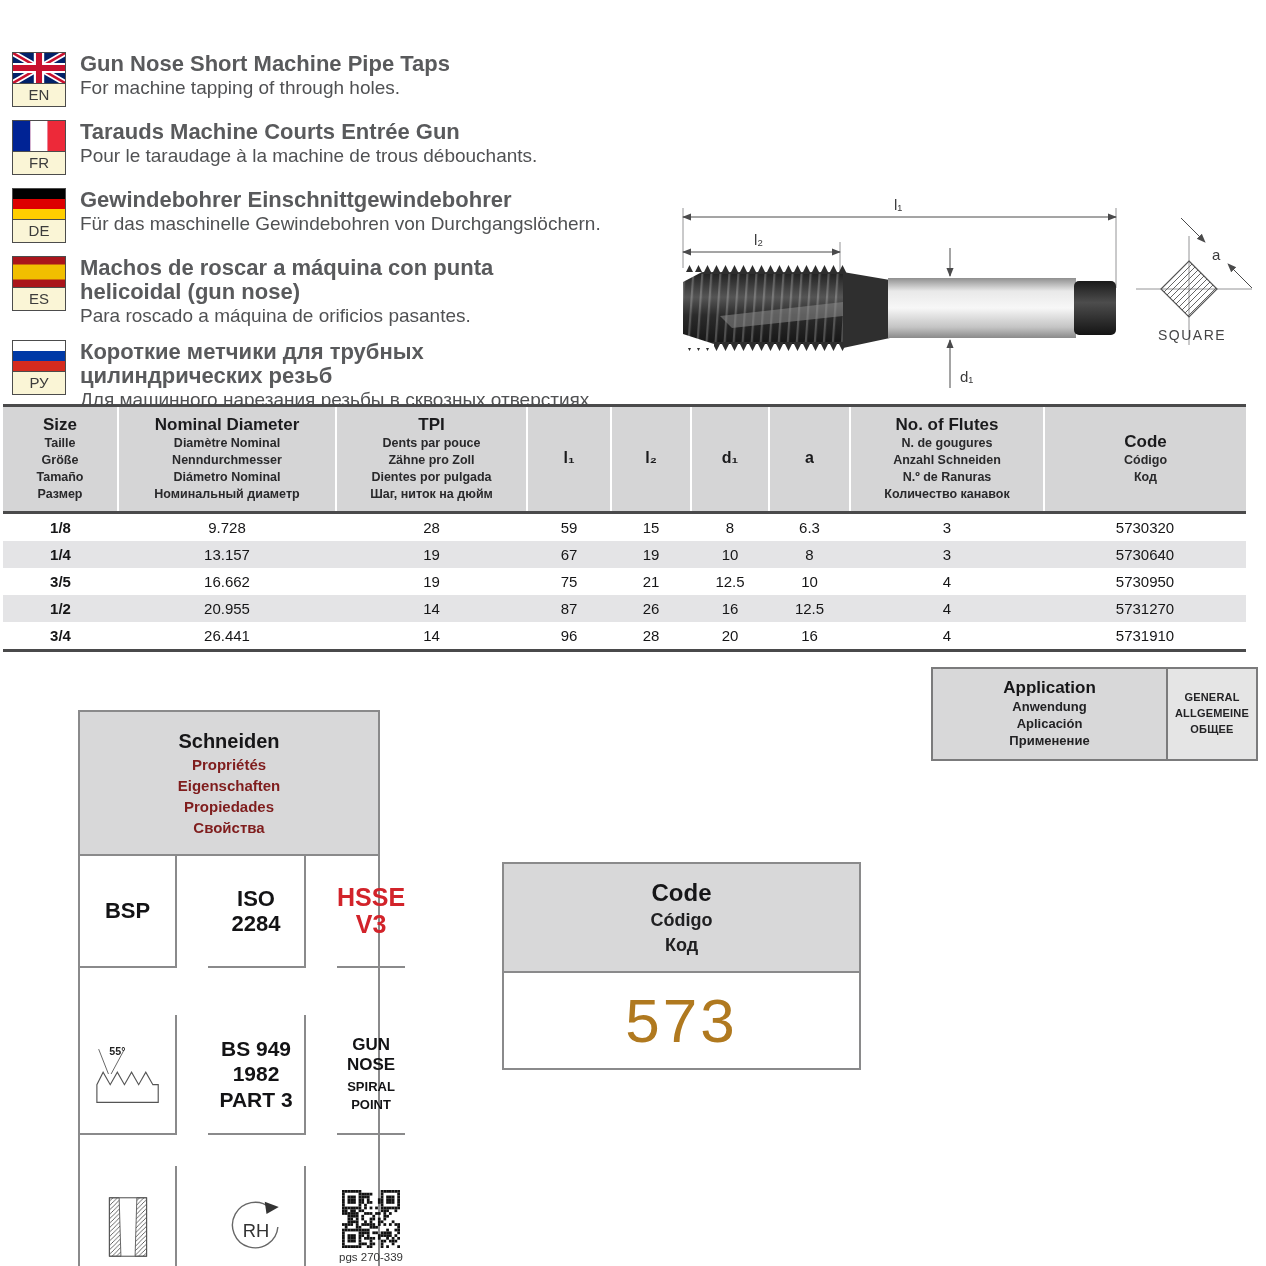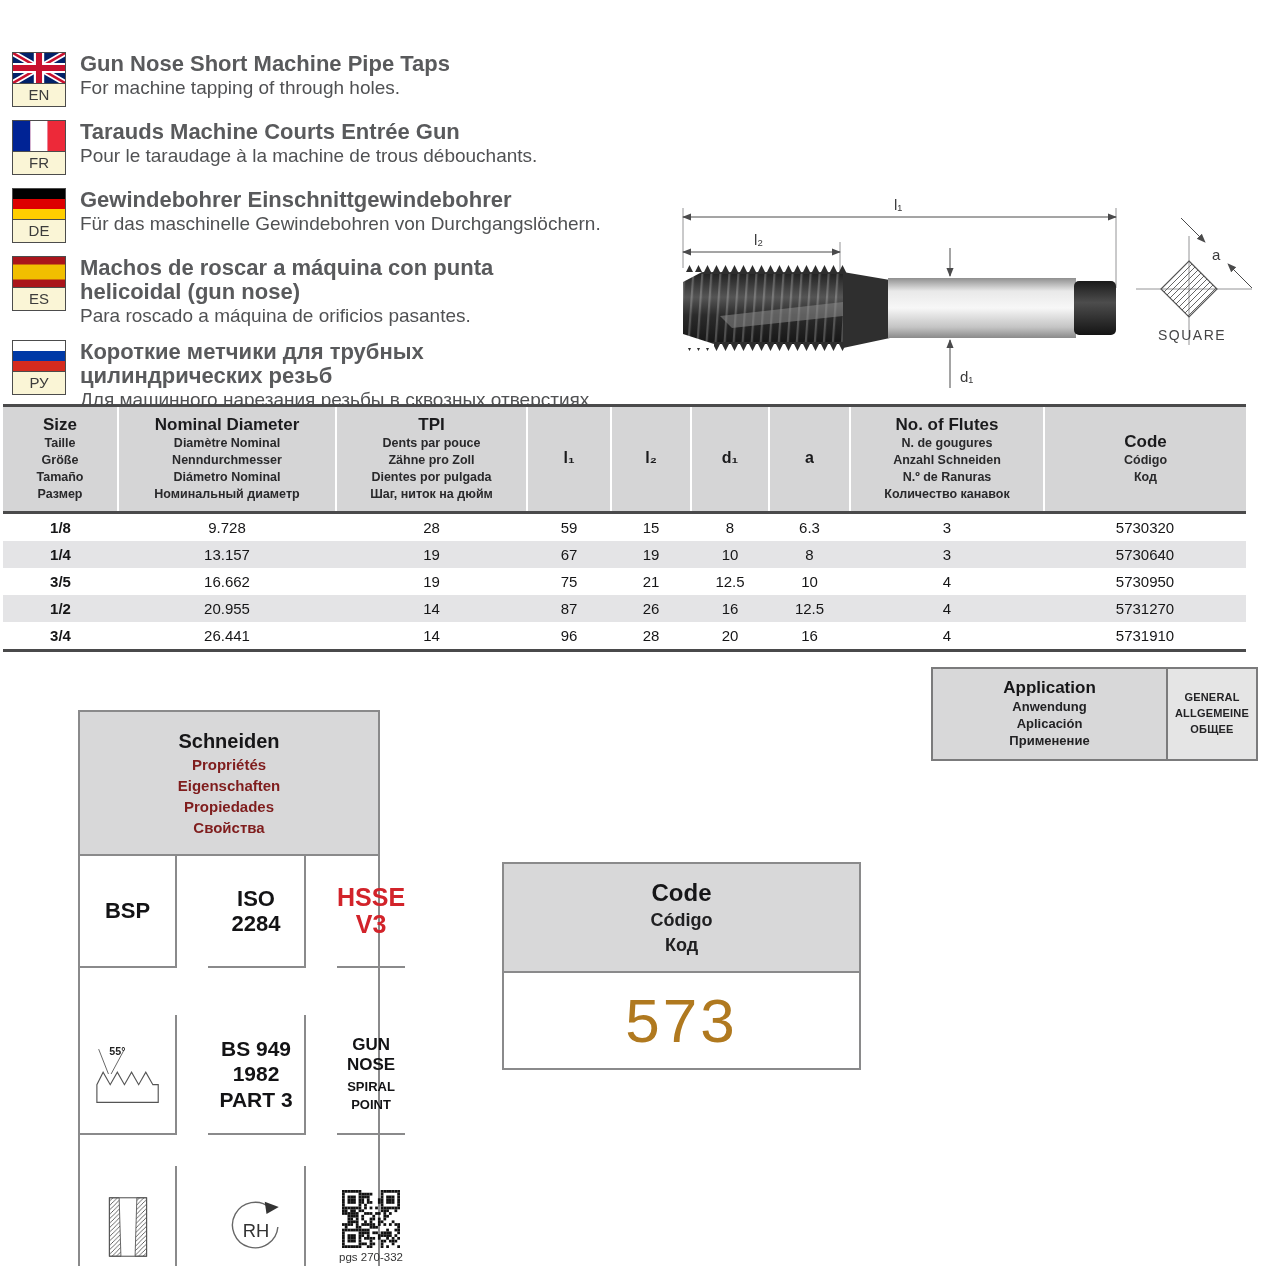--- a/index.html
+++ b/index.html
@@ -667,21 +667,21 @@
               <rect x="12" y="60" width="3" height="3"></rect>
               <rect x="15" y="60" width="3" height="3"></rect>
               <rect x="18" y="60" width="3" height="3"></rect>
               <rect x="27" y="60" width="3" height="3"></rect>
               <rect x="30" y="60" width="3" height="3"></rect>
               <rect x="42" y="60" width="3" height="3"></rect>
               <rect x="48" y="60" width="3" height="3"></rect>
               <rect x="60" y="60" width="3" height="3"></rect>
             </svg>
           </div>
-        <div class="pgs">pgs 270-332</div>
+        <div class="pgs">pgs 270-339</div>
       </div>
     </div>
   </div>
 
   <div class="code-box">
     <div class="code-header">
       <span class="c1">Code</span>
       <span class="c2">Código</span>
       <span class="c2">Код</span>
     </div>

